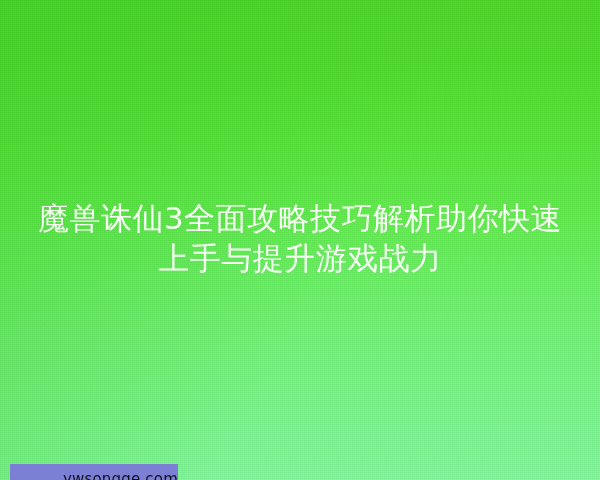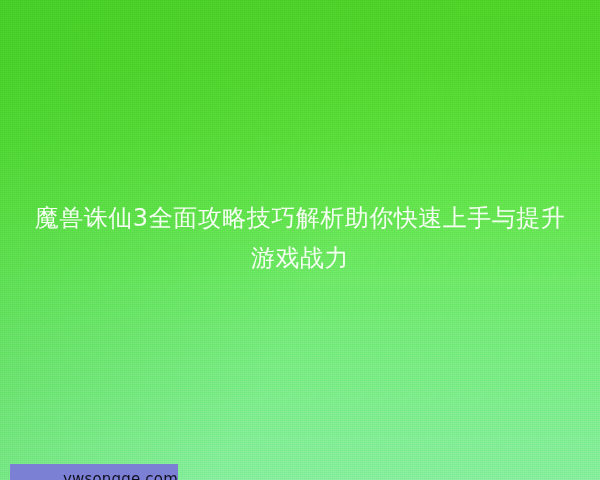--- a/index.html
+++ b/index.html
@@ -50,21 +50,21 @@
     left: 30px;
     right: 30px;
     top: 198px;
     text-align: center;
   }
 
   #cover-title {
     margin: 0;
     color: #f4fff1;
     font-family: "DejaVu Sans", "Liberation Sans", sans-serif;
-    font-size: 24px;
+    font-size: 31px;
     font-weight: 400;
     line-height: 40px;
     letter-spacing: 0.5px;
     white-space: normal;
     word-break: break-all;
   }
 
   #watermark {
     position: absolute;
     left: 10px;

